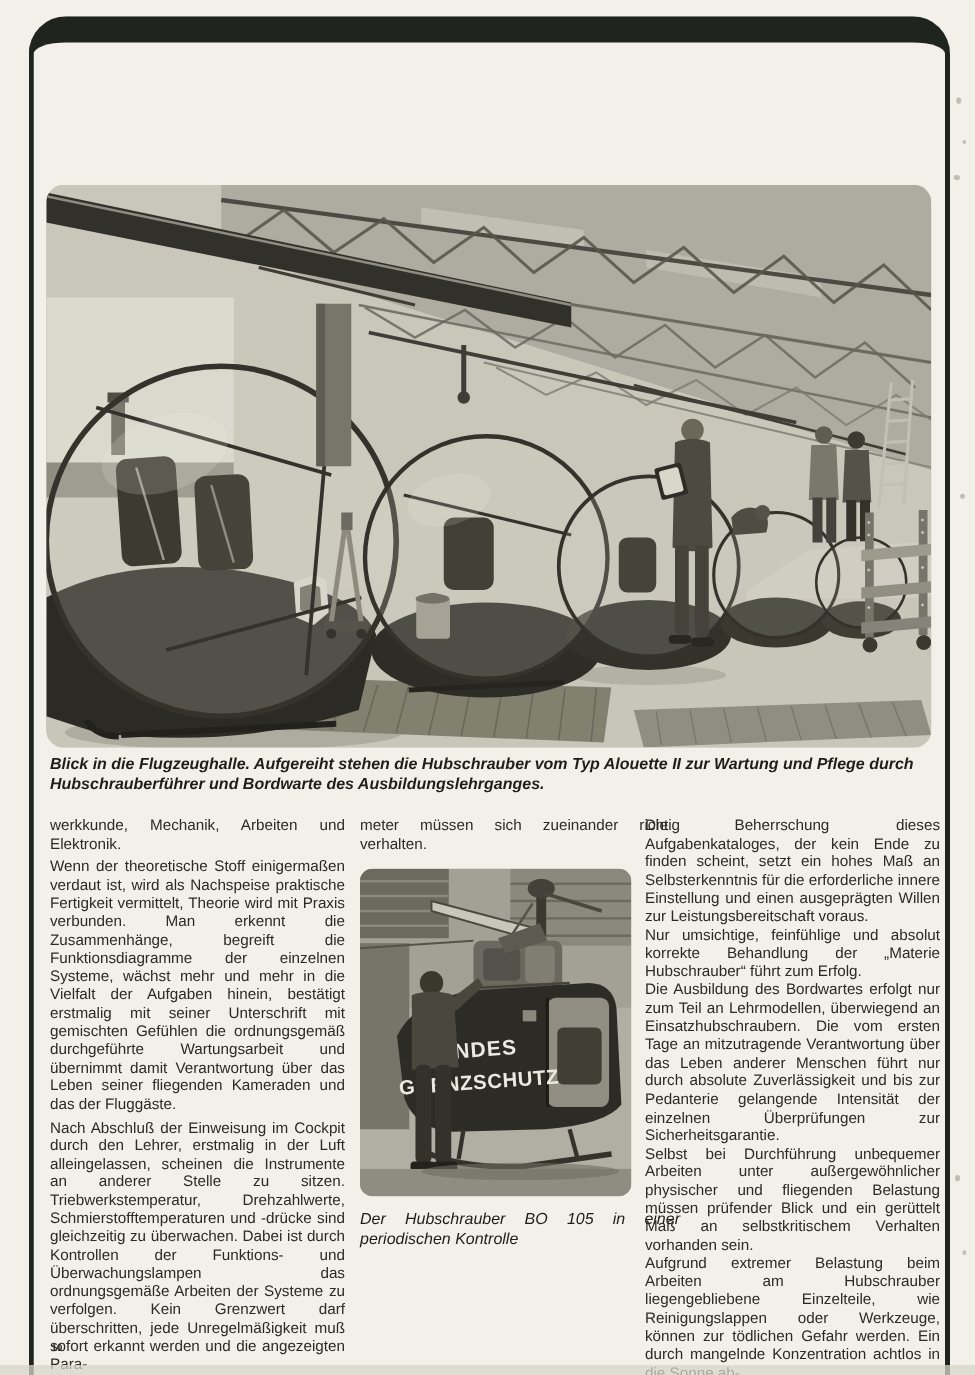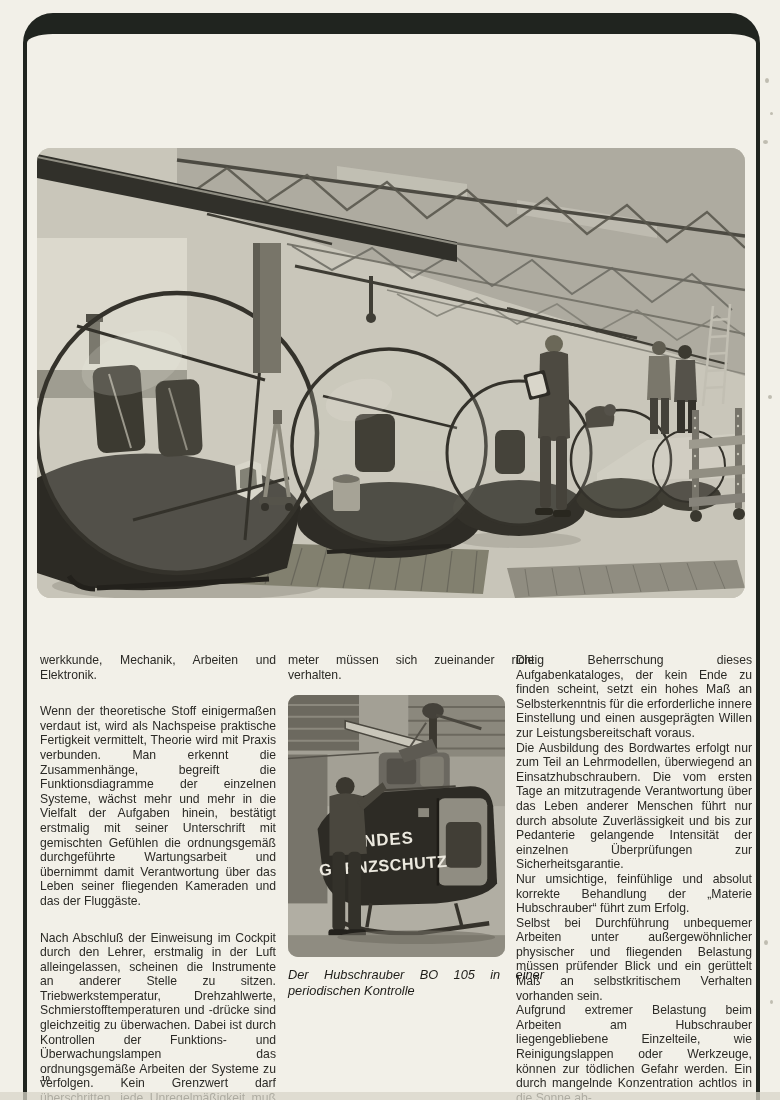--- a/index.html
+++ b/index.html
@@ -21,21 +21,21 @@
   }
   .photo-main svg{display:block;}
   .caption-main{
     position:absolute;left:40px;top:603px;width:704px;
     font-style:italic;font-weight:700;font-size:12.8px;line-height:16px;
     color:#1e1d19;
   }
   .col{position:absolute;top:653px;font-size:12.2px;line-height:14.6px;text-align:justify;}
   .col p{margin:0;}
   .col-1{left:40px;width:236px;}
-  .col-1 p + p{margin-top:22px;}
+  .col-1 p + p{margin-top:4px;}
   .col-2{left:288px;width:256px;}
   .col-3{left:516px;width:236px;}
   .figure-2{margin-top:13px;}
   .photo-inline{
     width:217px;height:262px;border-radius:10px;overflow:hidden;background:#b1ae a3;
     background:#b1aea3;
   }
   .photo-inline svg{display:block;}
   .caption-inline{
     margin-top:10px;
@@ -236,20 +236,21 @@
       </g>
 
       <g>
         <rect x="296" y="330" width="27" height="33" rx="3" fill="#a6a396"></rect>
         <ellipse cx="309" cy="331" rx="13.5" ry="4" fill="#747166"></ellipse>
         <path d="M298,332 Q309,322 321,332" stroke="#74716a" stroke-width="1.6" fill="none"></path>
       </g>
     </svg>
   </div>
 
+  <div class="caption-main">Blick in die Flugzeughalle. Aufgereiht stehen die Hubschrauber vom Typ Alouette II zur Wartung und Pflege durch Hubschrauberführer und Bordwarte des Ausbildungslehrganges.</div>
 
   <div class="col col-1">
     <p>werkkunde, Mechanik, Arbeiten und Elektronik.</p>
     <p>Wenn der theoretische Stoff einigermaßen verdaut ist, wird als Nachspeise praktische Fertigkeit vermittelt, Theorie wird mit Praxis verbunden. Man erkennt die Zusammenhänge, begreift die Funktionsdiagramme der einzelnen Systeme, wächst mehr und mehr in die Vielfalt der Aufgaben hinein, bestätigt erstmalig mit seiner Unterschrift mit gemischten Gefühlen die ordnungsgemäß durchgeführte Wartungsarbeit und übernimmt damit Verantwortung über das Leben seiner fliegenden Kameraden und das der Fluggäste.</p>
     <p>Nach Abschluß der Einweisung im Cockpit durch den Lehrer, erstmalig in der Luft alleingelassen, scheinen die Instrumente an anderer Stelle zu sitzen. Triebwerkstemperatur, Drehzahlwerte, Schmierstofftemperaturen und -drücke sind gleichzeitig zu überwachen. Dabei ist durch Kontrollen der Funktions- und Überwachungslampen das ordnungsgemäße Arbeiten der Systeme zu verfolgen. Kein Grenzwert darf überschritten, jede Unregelmäßigkeit muß sofort erkannt werden und die angezeigten Para-</p>
   </div>
 
   <div class="col col-2">
     <p>meter müssen sich zueinander richtig verhalten.</p>
 
@@ -325,22 +326,22 @@
             <ellipse cx="130" cy="244" rx="80" ry="7" fill="#6f6c62" opacity="0.6"></ellipse>
           </g>
         </svg>
       </div>
       <div class="caption-inline">Der Hubschrauber BO 105 in einer periodischen Kontrolle</div>
     </div>
   </div>
 
   <div class="col col-3">
     <p>Die Beherrschung dieses Aufgabenkataloges, der kein Ende zu finden scheint, setzt ein hohes Maß an Selbsterkenntnis für die erforderliche innere Einstellung und einen ausgeprägten Willen zur Leistungsbereitschaft voraus.</p>
+    <p>Nur umsichtige, feinfühlige und absolut korrekte Behandlung der „Materie Hubschrauber“ führt zum Erfolg.</p>
     <p>Die Ausbildung des Bordwartes erfolgt nur zum Teil an Lehrmodellen, überwiegend an Einsatzhubschraubern. Die vom ersten Tage an mitzutragende Verantwortung über das Leben anderer Menschen führt nur durch absolute Zuverlässigkeit und bis zur Pedanterie gelangende Intensität der einzelnen Überprüfungen zur Sicherheitsgarantie.</p>
-    <p>Nur umsichtige, feinfühlige und absolut korrekte Behandlung der „Materie Hubschrauber“ führt zum Erfolg.</p>
     <p>Selbst bei Durchführung unbequemer Arbeiten unter außergewöhnlicher physischer und fliegenden Belastung müssen prüfender Blick und ein gerüttelt Maß an selbstkritischem Verhalten vorhanden sein.</p>
     <p>Aufgrund extremer Belastung beim Arbeiten am Hubschrauber liegengebliebene Einzelteile, wie Reinigungslappen oder Werkzeuge, können zur tödlichen Gefahr werden. Ein durch mangelnde Konzentration achtlos in die Sonne ab-</p>
   </div>
 
   <div class="page-number">10</div>
 
   <div class="bottom-strip"></div>
   <div class="speck" style="left:765px;top:78px;width:4px;height:5px;"></div>
   <div class="speck" style="left:770px;top:112px;width:3px;height:3px;"></div>
   <div class="speck" style="left:763px;top:140px;width:5px;height:4px;"></div>

